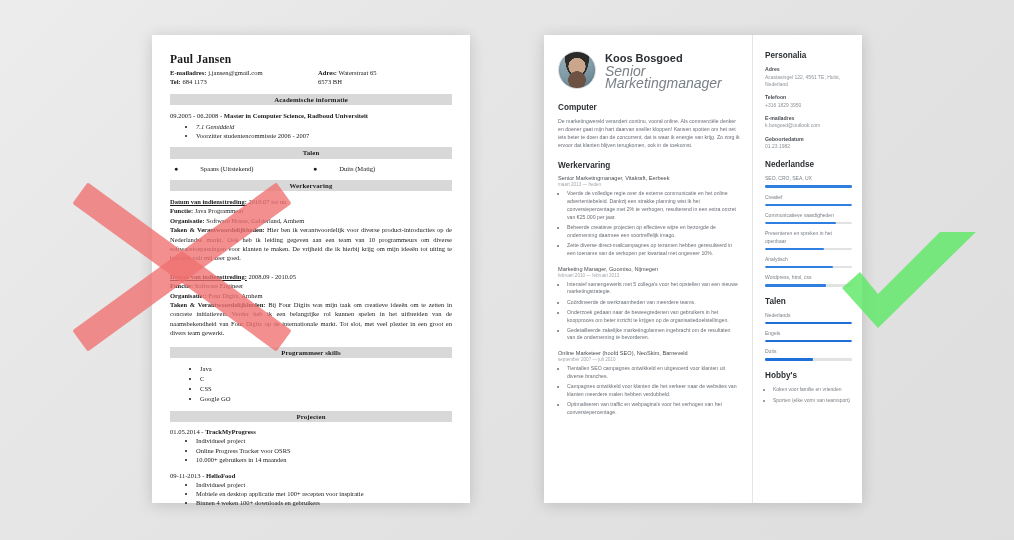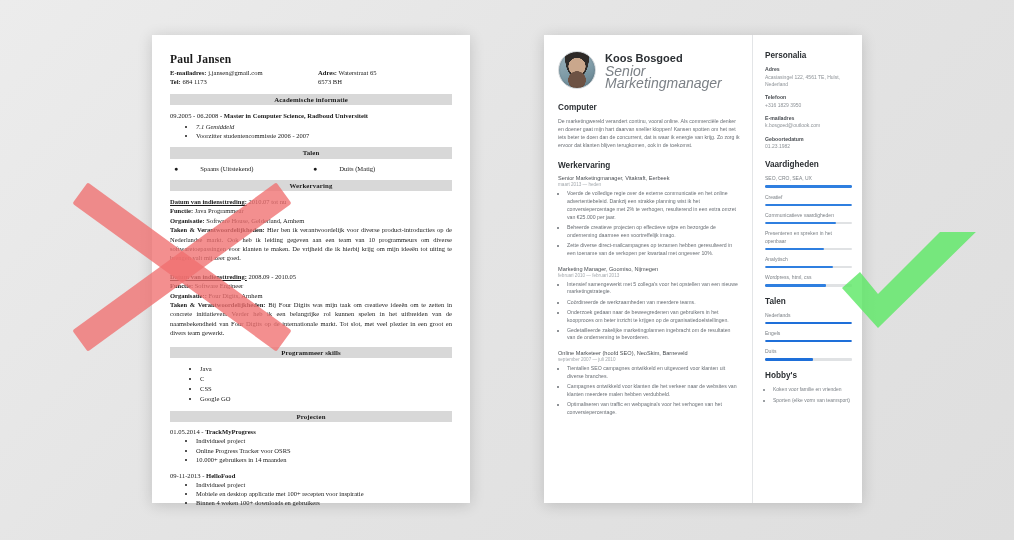--- a/index.html
+++ b/index.html
@@ -255,21 +255,21 @@
       </div>
       <div class="g-field">
         <div class="k">E-mailadres</div>
         <div class="v">k.bosgoed@outlook.com</div>
       </div>
       <div class="g-field">
         <div class="k">Geboortedatum</div>
         <div class="v">01.23.1982</div>
       </div>
 
-      <h3 style="margin-top:10px">Vaardigheden</h3>
+      <h3 style="margin-top:10px">Nederlandse</h3>
       <div class="skill">
         <div class="n">SEO, CRO, SEA, UX</div>
         <div class="track">
             <div class="fill" style="width: 100%;"></div>
           </div>
       </div>
       <div class="skill">
         <div class="n">Creatief</div>
         <div class="track">
             <div class="fill" style="width: 100%;"></div>

